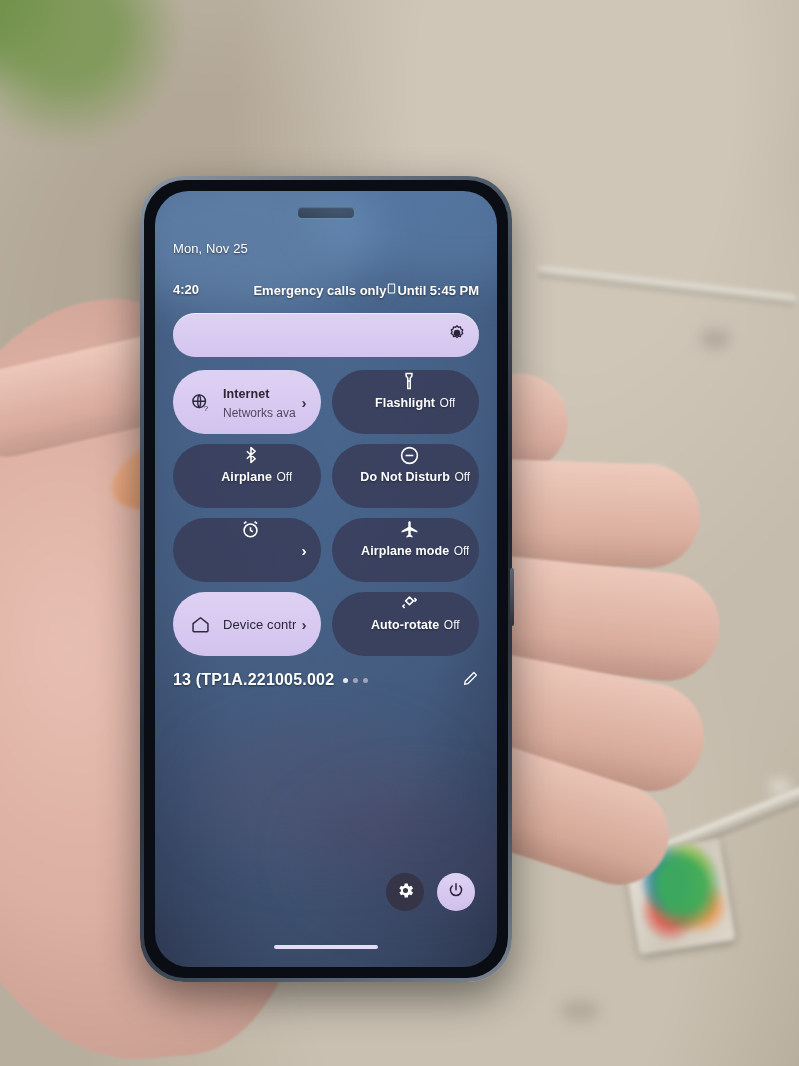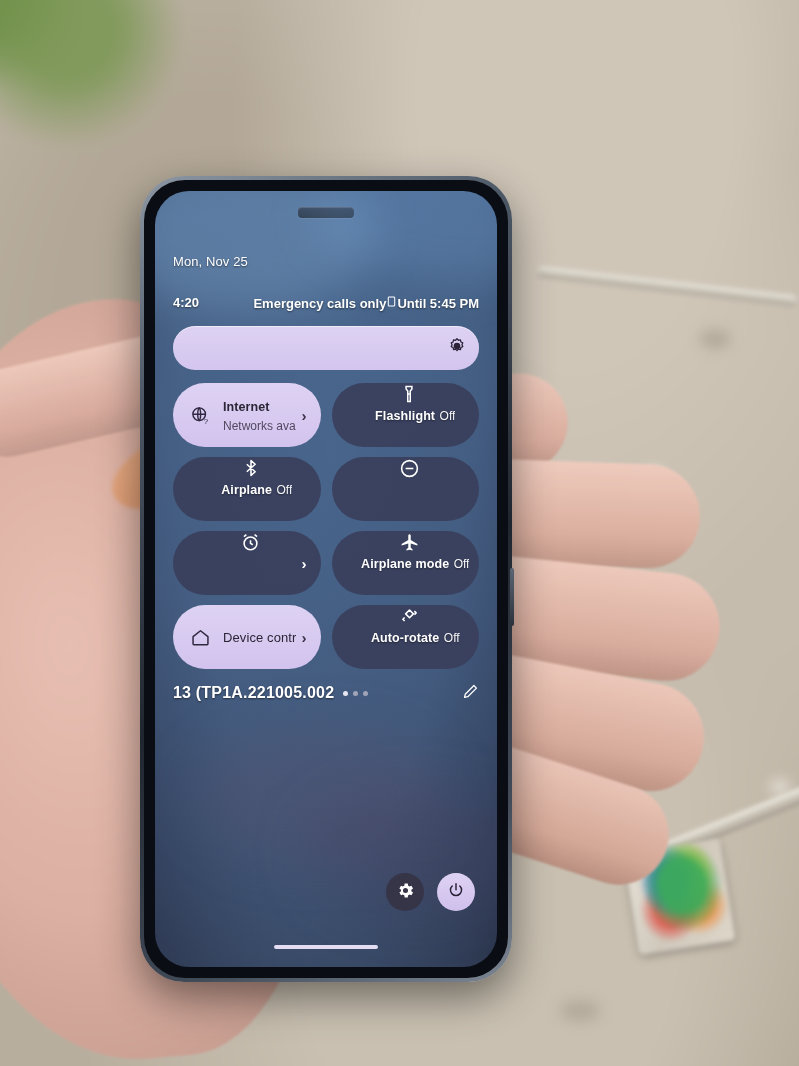--- a/index.html
+++ b/index.html
@@ -116,21 +116,21 @@
     background:linear-gradient(180deg,#1b2130,#0d1119);
     box-shadow:inset 0 1px 1px rgba(255,255,255,.22),0 1px 1px rgba(255,255,255,.10);
   }
   .side-btn{
     position:absolute;right:-2px;top:392px;width:4px;height:58px;border-radius:3px;
     background:linear-gradient(180deg,#5b6573,#2b323c);
   }
 
   
   .qs{position:absolute;left:0;right:0;top:0;padding:0 18px;box-sizing:border-box;color:#fff;}
-  .date{font-size:13px;font-weight:500;margin-top:63px;letter-spacing:.1px;
+  .date{font-size:13px;font-weight:500;margin-top:50px;letter-spacing:.1px;
         text-shadow:0 1px 2px rgba(0,0,0,.5);}
   .statusrow{
     display:flex;align-items:flex-start;margin-top:26px;font-size:13px;font-weight:600;
     text-shadow:0 1px 2px rgba(0,0,0,.5);
   }
   .clock{min-width:46px;}
   .status-right{margin-left:auto;display:flex;align-items:center;white-space:nowrap;}
 
   .brightness{
     margin-top:15px;height:44px;border-radius:24px;position:relative;
@@ -283,20 +283,24 @@
             </span>
           </div>
 
           <div class="tile off">
             <span class="ic">
               <svg width="21" height="21" viewBox="0 0 24 24" fill="none" stroke="#ffffff" stroke-width="1.8">
                 <circle cx="12" cy="12" r="9"></circle>
                   <path d="M7.6 12h8.8"></path>
               </svg>
             </span>
+            <span class="txt">
+              <span class="t1">Do Not Disturb</span>
+              <span class="t2">Off</span>
+            </span>
           </div>
 
           <div class="tile off">
             <span class="ic">
               <svg width="21" height="21" viewBox="0 0 24 24" fill="none" stroke="#ffffff" stroke-width="1.8">
                 <circle cx="12" cy="13" r="7.3"></circle>
                 <path d="M12 9.5V13l2.6 1.6"></path>
                 <path d="M4.5 5.2L7.3 3M19.5 5.2L16.7 3"></path>
               </svg>
             </span>

